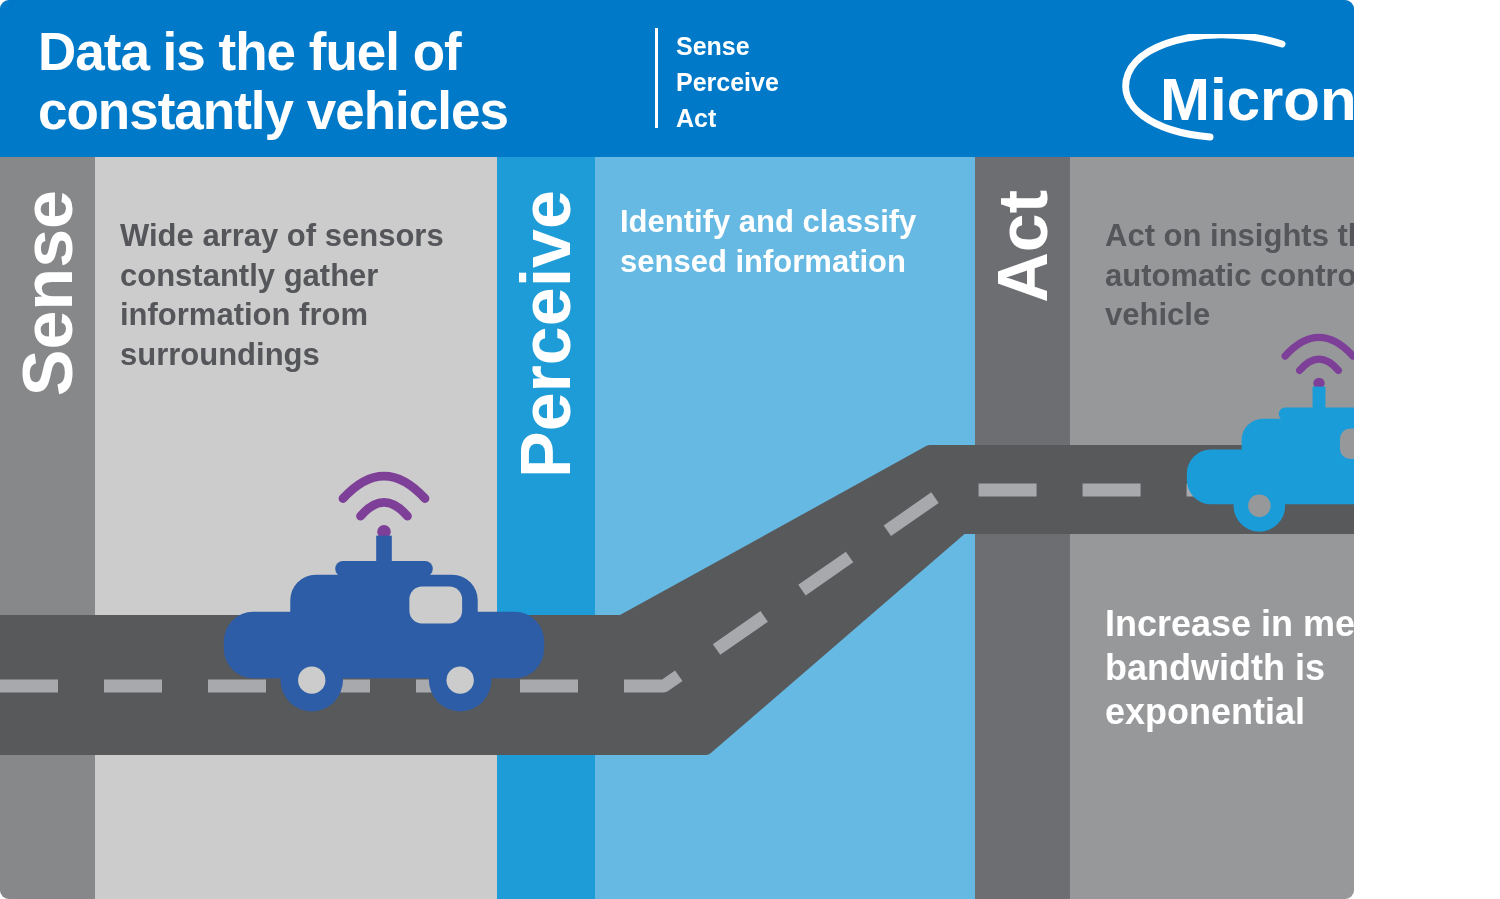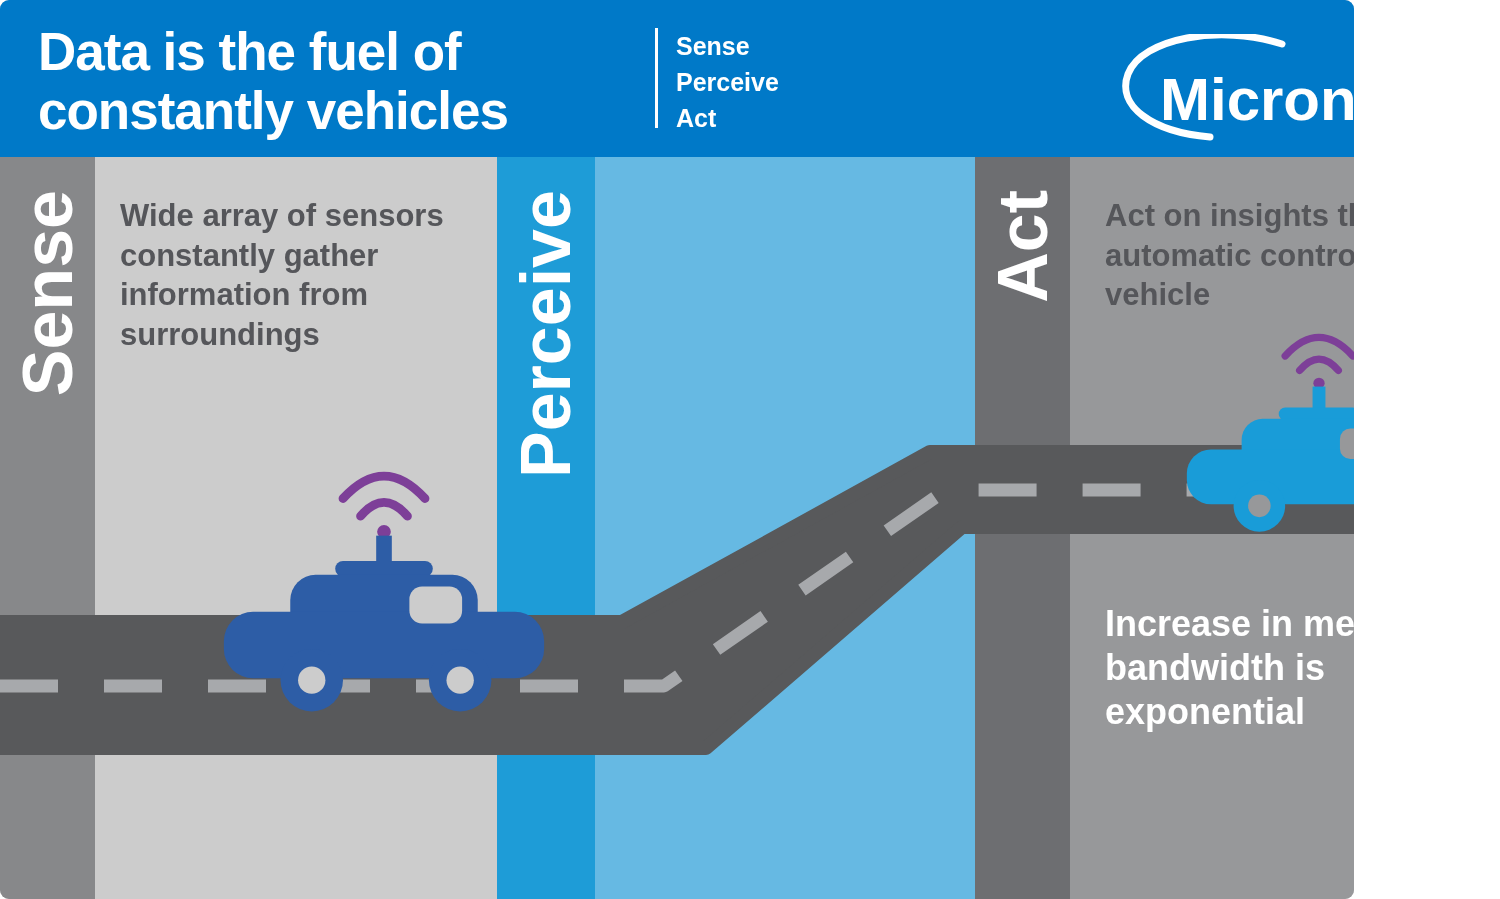--- a/index.html
+++ b/index.html
@@ -27,21 +27,21 @@
   .band-sense{left:95px;width:402px;background:var(--sense-bg,#cccccc);}
   .band-perceive-strip{left:497px;width:98px;background:var(--perceive-strip,#1e9cd7);}
   .band-perceive{left:595px;width:380px;background:var(--perceive-bg,#66b9e3);}
   .band-act-strip{left:975px;width:95px;background:var(--act-strip,#6d6e71);}
   .band-act{left:1070px;width:430px;background:var(--act-bg,#97989a);}
   .strip{display:flex;justify-content:center;align-items:flex-start;padding-top:33px;box-sizing:border-box;}
   .vlabel{writing-mode:vertical-rl;transform:rotate(180deg);
     color:var(--text-light,#fff);font-weight:bold;font-size:70px;line-height:1;}
   
   .desc{position:absolute;z-index:4;font-weight:bold;font-size:31px;line-height:1.28;}
-  .desc-dark{color:var(--text-dark,#55565a);}
+  .desc-dark{color:var(--text-dark,#55565a);margin-top:20px;}
   .desc-light{color:var(--text-light,#ffffff);}
   .desc-sense{left:120px;top:196px;width:365px;}
   .desc-perceive{left:620px;top:202px;width:335px;}
   .desc-act{left:1105px;top:196px;width:370px;}
   .callout{position:absolute;left:1105px;top:602px;width:400px;z-index:4;
     color:var(--text-light,#fff);font-weight:bold;font-size:36px;line-height:1.22;}
   
   .road-svg{position:absolute;left:0;top:0;width:1500px;height:899px;z-index:2;pointer-events:none;}
   
   .car{position:absolute;z-index:3;}
@@ -83,20 +83,21 @@
   <div class="band band-perceive-strip strip">
     <span class="vlabel">Perceive</span>
   </div>
   <div class="band band-perceive"></div>
   <div class="band band-act-strip strip">
     <span class="vlabel">Act</span>
   </div>
   <div class="band band-act"></div>
 
   <div class="desc desc-dark desc-sense">Wide array of sensors constantly gather information from surroundings</div>
+  <div class="desc desc-light desc-perceive">Identify and classify sensed information</div>
   <div class="desc desc-dark desc-act">Act on insights through automatic control of the vehicle</div>
   <div class="callout">Increase in memory bandwidth is exponential</div>
 
   <svg class="road-svg" viewBox="0 0 1500 899" preserveAspectRatio="none">
     <polygon points="0,622 622,622 930,452 1500,452 1500,527 962,527 706,748 0,748" style="fill:var(--road,#58595b);stroke:var(--road,#58595b);stroke-width:14;stroke-linejoin:round"></polygon>
     <path d="M0,686 L664,686 L946,490 L1500,490" style="fill:none;stroke:var(--road-dash,#a7a9ac);stroke-width:13;stroke-dasharray:58 46;stroke-linejoin:round"></path>
   </svg>
 
   <svg class="car car-left" viewBox="0 0 340 284">
     <g>

